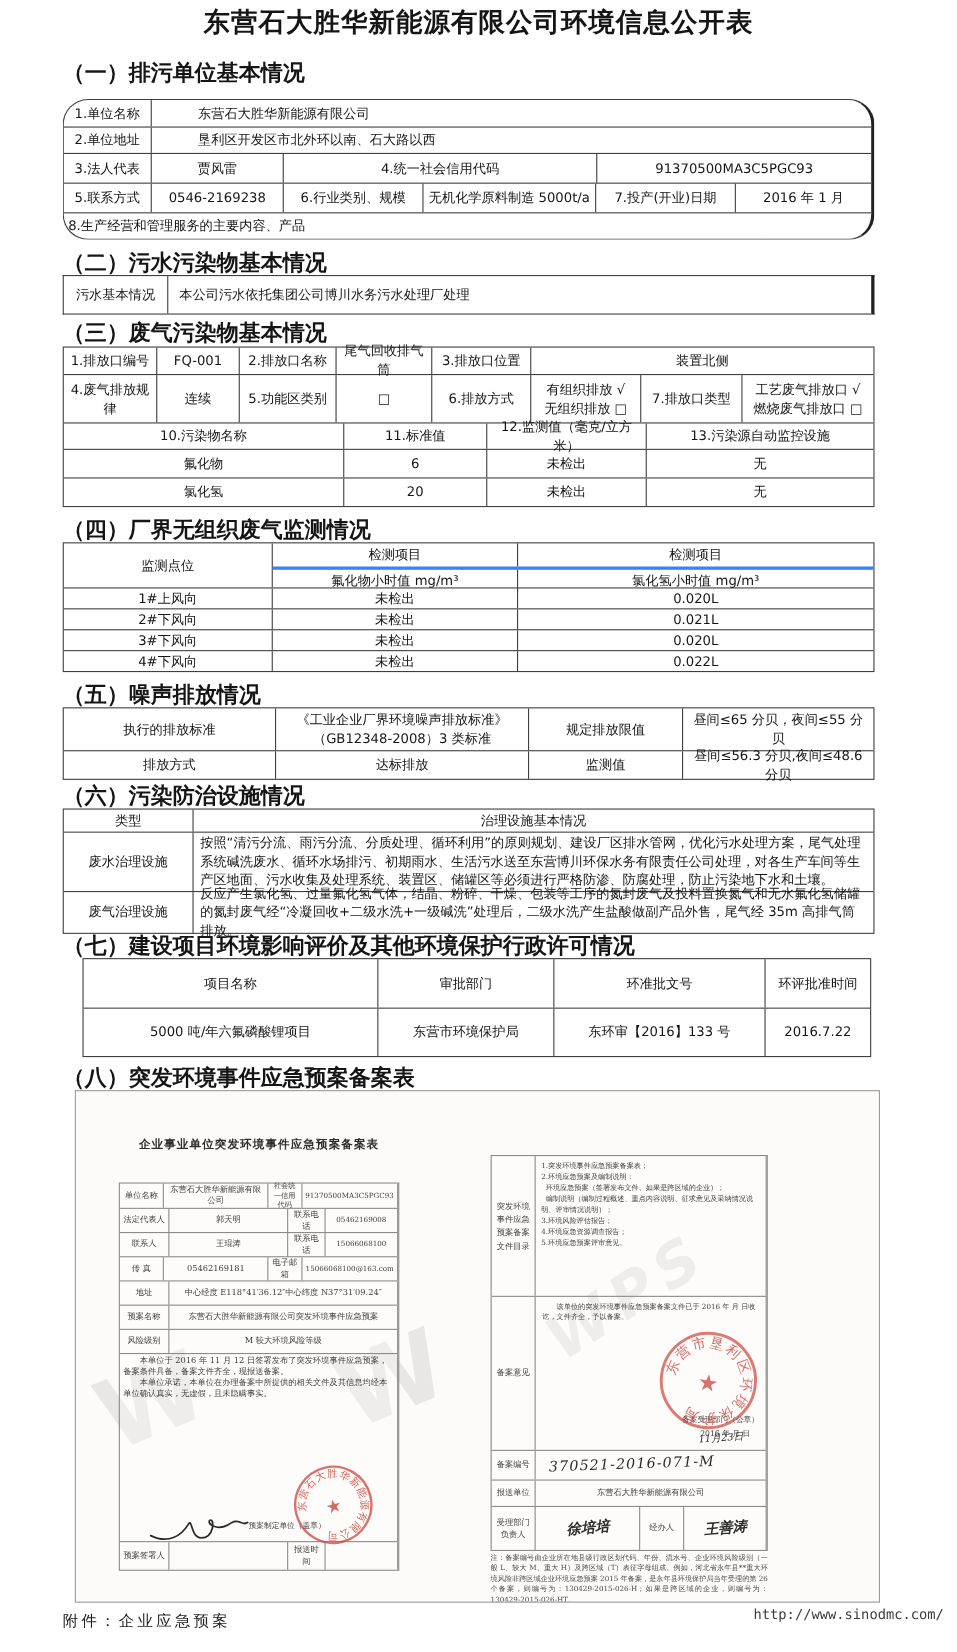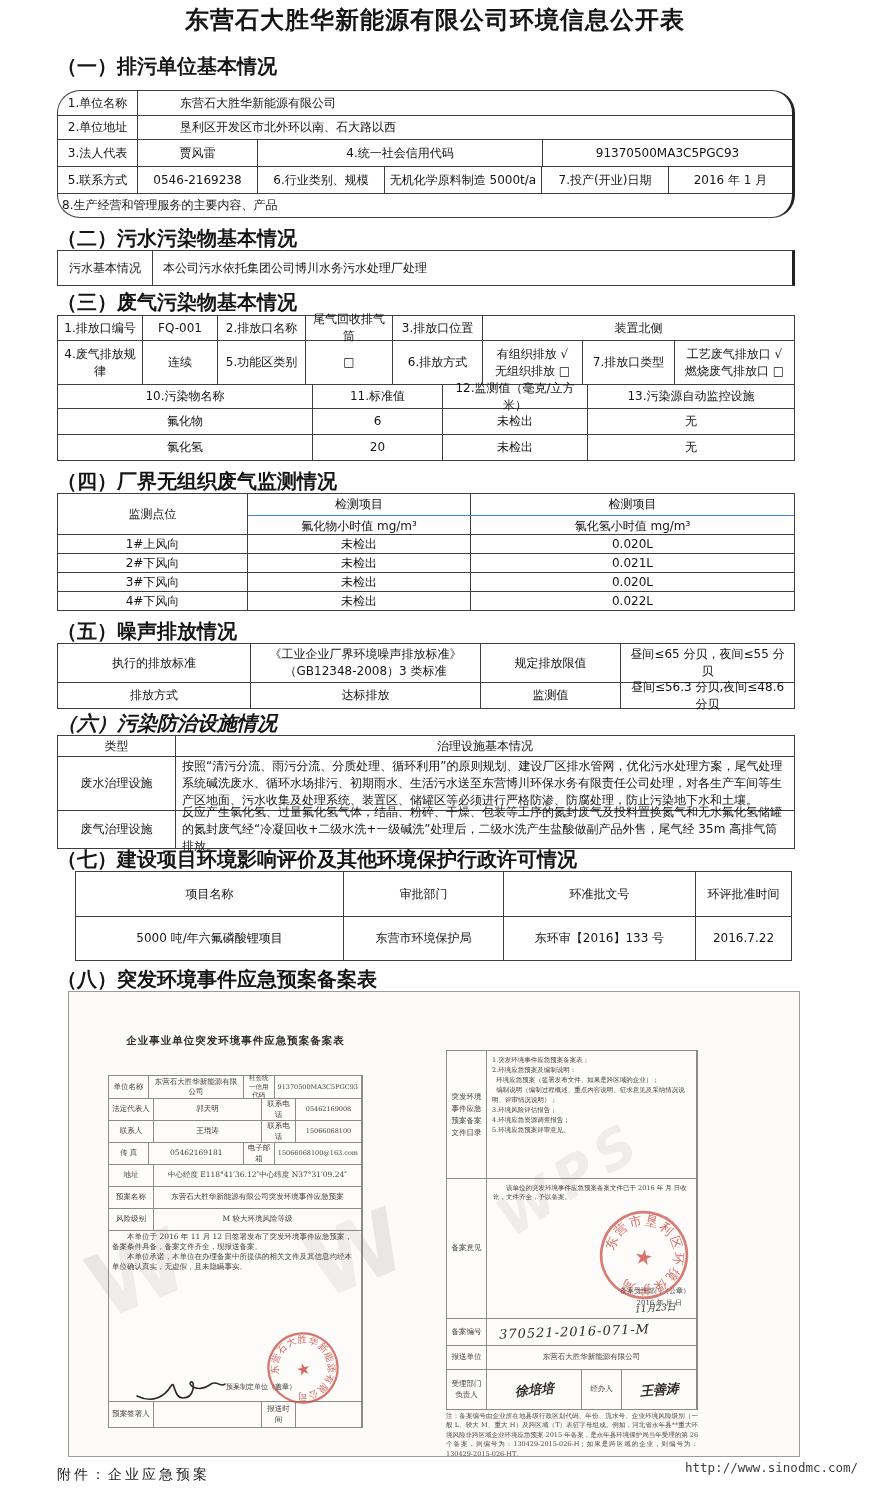--- a/index.html
+++ b/index.html
@@ -11,21 +11,21 @@
   .tbl { margin-left:57px; width:738px; border:1px solid #3f3f3f; font-size:12px; }
   .tbl.thick { border-right-width:3px; border-right-color:#222; }
   .tr { display:flex; }
   .tr + .tr { border-top:1px solid #3f3f3f; }
   .td { border-right:1px solid #3f3f3f; display:flex; flex-direction:column; align-items:center;
         justify-content:center; text-align:center; padding:2px 4px; line-height:1.4; }
   .td:last-child { border-right:none; }
   .td.lt { align-items:flex-start; text-align:left; }
   .subcol { display:flex; flex-direction:column; }
   .subrow { display:flex; flex:1; }
-  .subrow + .subrow { border-top:1px solid #3b82f6; }
+  .subrow + .subrow { border-top:3px solid #3b82f6; }
   .indent { text-indent:2em; }
   
   .scan { position:relative; margin:2px 0 0 68px; width:732px; height:466px; border:1px solid #9c9c9c;
           background:#fcfbf9; overflow:hidden; font-family:"DejaVu Serif","Liberation Serif",serif; color:#3e3e3e; }
   .stbl { position:absolute; border:1px solid #8b8b8b; background:rgba(255,255,255,0.25); }
   .stbl .tr + .tr { border-top:1px solid #8b8b8b; }
   .stbl .td { border-right:1px solid #8b8b8b; padding:1px 3px; line-height:1.35; }
   .sdoc-title { position:absolute; text-align:center; font-size:10.5px; letter-spacing:1px; color:#2f2f2f; font-weight:bold; }
   .stmt { font-size:7.5px; line-height:1.65; text-align:left; padding:5px 7px; width:100%; }
   .stmt p { text-indent:2em; }
@@ -177,21 +177,21 @@
     <div class="td" style="flex:1;">昼间≤65 分贝，夜间≤55 分贝</div>
   </div>
   <div class="tr" style="height:26px;">
     <div class="td" style="width:193px;">排放方式</div>
     <div class="td" style="width:230px;">达标排放</div>
     <div class="td" style="width:140px;">监测值</div>
     <div class="td" style="flex:1;">昼间≤56.3 分贝,夜间≤48.6 分贝</div>
   </div>
 </div>
 
-<div class="sec" style="margin-top:4px;font-style:italic;">（六）污染防治设施情况</div>
+<div class="sec" style="margin-top:4px;">（六）污染防治设施情况</div>
 <div class="tbl" style="margin-top:2px;">
   <div class="tr" style="height:20px;">
     <div class="td" style="width:118px;">类型</div>
     <div class="td" style="flex:1;">治理设施基本情况</div>
   </div>
   <div class="tr" style="height:54px;">
     <div class="td" style="width:118px;">废水治理设施</div>
     <div class="td lt" style="flex:1; padding:2px 6px; line-height:1.4;">按照“清污分流、雨污分流、分质处理、循环利用”的原则规划、建设厂区排水管网，优化污水处理方案，尾气处理系统碱洗废水、循环水场排污、初期雨水、生活污水送至东营博川环保水务有限责任公司处理，对各生产车间等生产区地面、污水收集及处理系统、装置区、储罐区等必须进行严格防渗、防腐处理，防止污染地下水和土壤。</div>
   </div>
   <div class="tr" style="height:38px;">

